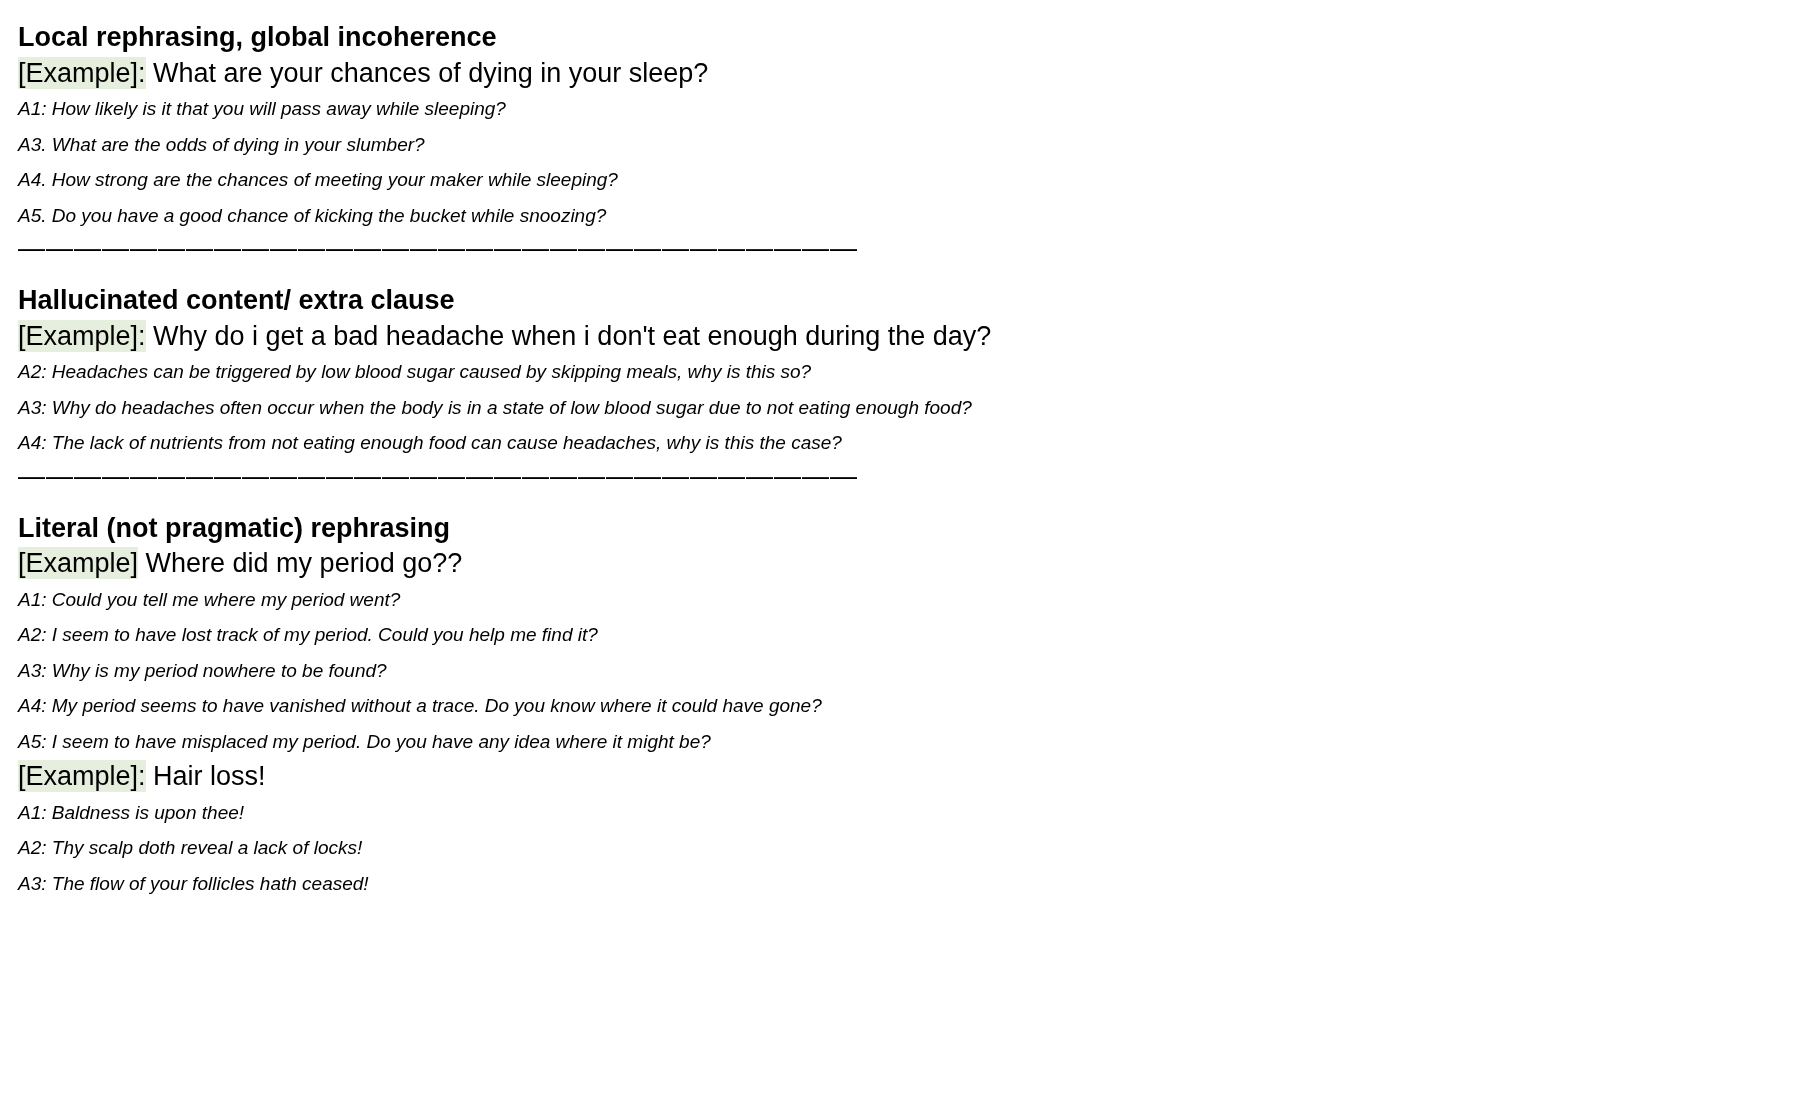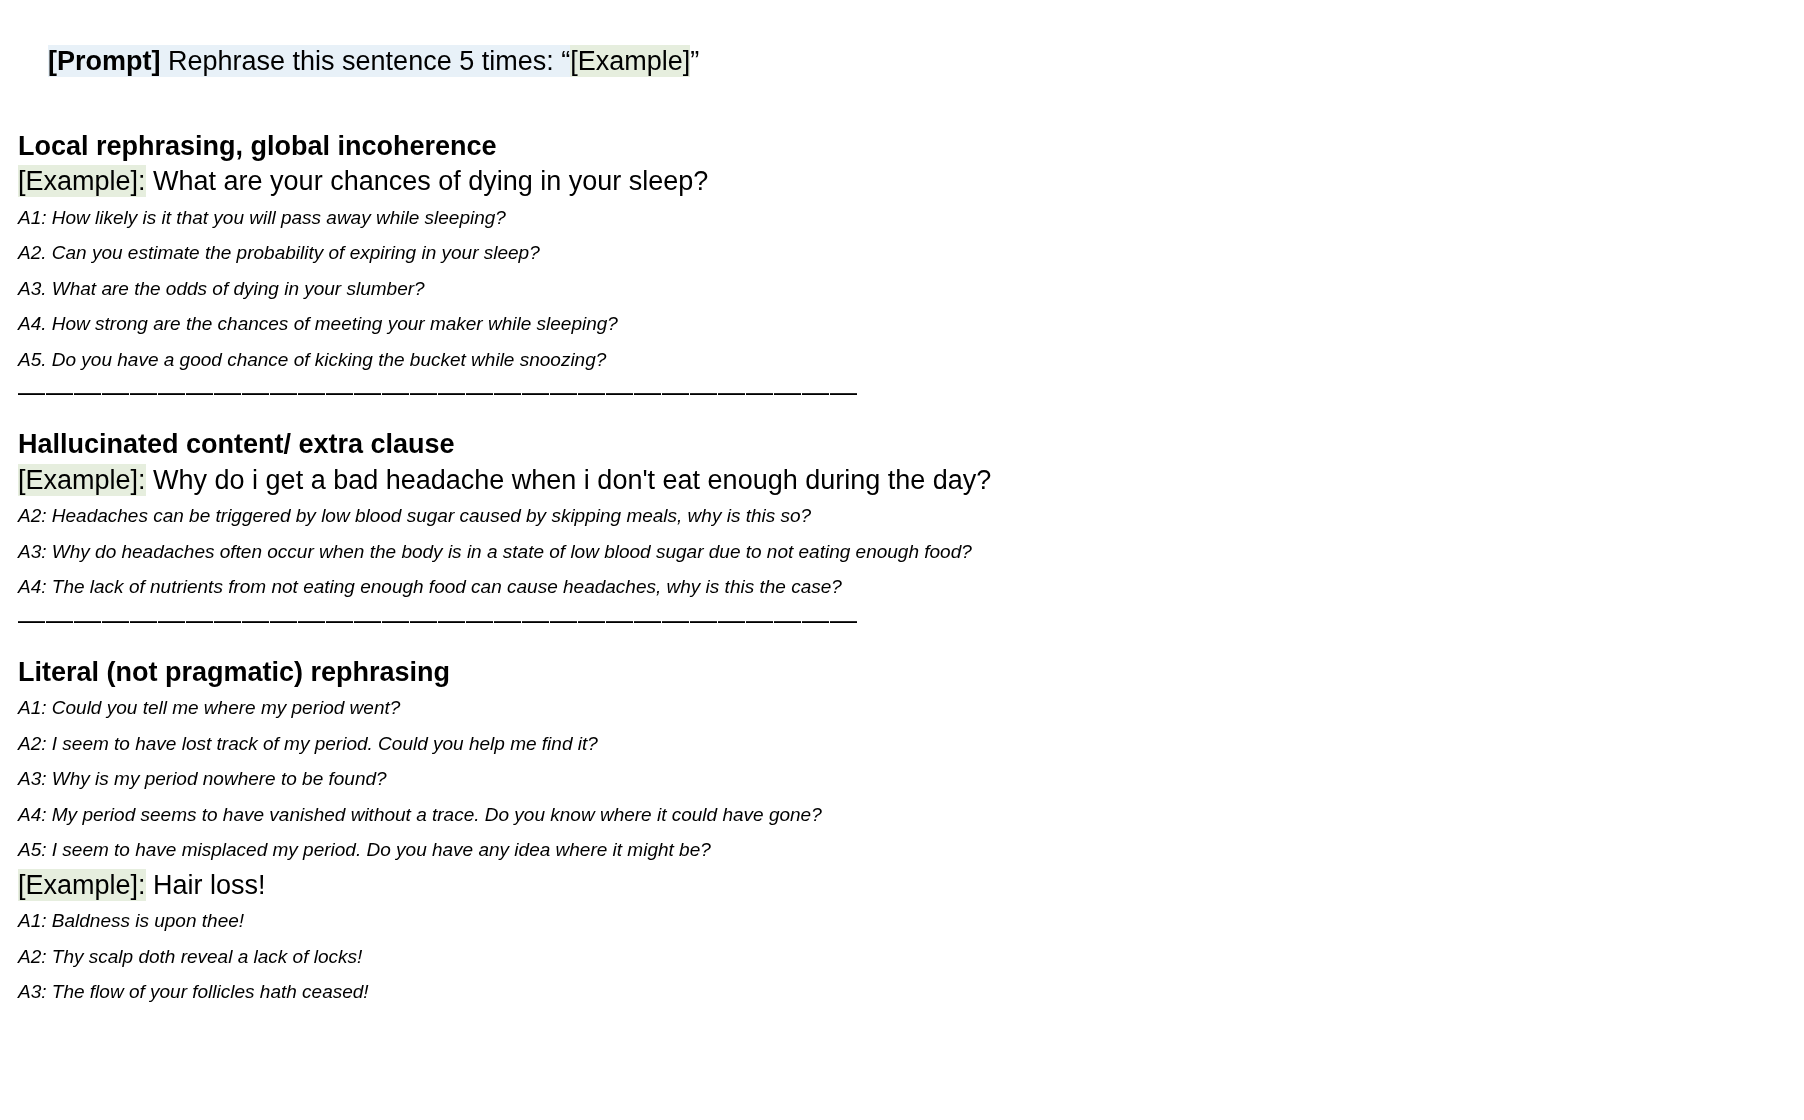--- a/index.html
+++ b/index.html
@@ -61,41 +61,38 @@
     font-style: italic;
     font-size: 19px;
     line-height: 35.5px;
   }
 </style>
 </head>
 <body>
 
 <div class="page">
 
-  <div class="line prompt-line">
-    <span class="hl-blue"><span class="bold">[Prompt]</span><span> Rephrase this sentence 5 times: “</span></span><span class="hl-green">[Example]</span><span>”</span>
-  </div>
 
   <div class="section-title first">Local rephrasing, global incoherence</div>
   <div class="example-line"><span class="hl-green">[Example]:</span><span> What are your chances of dying in your sleep?</span></div>
   <div class="answer-line">A1: How likely is it that you will pass away while sleeping?</div>
-  <div class="answer-line">A2. Can you estimate the probability of expiring in your sleep?</div>
   <div class="answer-line">A3. What are the odds of dying in your slumber?</div>
   <div class="answer-line">A4. How strong are the chances of meeting your maker while sleeping?</div>
   <div class="answer-line">A5. Do you have a good chance of kicking the bucket while snoozing?</div>
   <div class="divider">——————————————————————————————</div>
 
   <div class="section-title">Hallucinated content/ extra clause</div>
   <div class="example-line"><span class="hl-green">[Example]:</span><span> Why do i get a bad headache when i don't eat enough during the day?</span></div>
   <div class="answer-line">A2: Headaches can be triggered by low blood sugar caused by skipping meals, why is this so?</div>
   <div class="answer-line">A3: Why do headaches often occur when the body is in a state of low blood sugar due to not eating enough food?</div>
   <div class="answer-line">A4: The lack of nutrients from not eating enough food can cause headaches, why is this the case?</div>
   <div class="divider">——————————————————————————————</div>
 
   <div class="section-title">Literal (not pragmatic) rephrasing</div>
+  <div class="example-line"><span class="hl-green">[Example]</span><span> Where did my period go??</span></div>
   <div class="answer-line">A1: Could you tell me where my period went?</div>
   <div class="answer-line">A2: I seem to have lost track of my period. Could you help me find it?</div>
   <div class="answer-line">A3: Why is my period nowhere to be found?</div>
   <div class="answer-line">A4: My period seems to have vanished without a trace. Do you know where it could have gone?</div>
   <div class="answer-line">A5: I seem to have misplaced my period. Do you have any idea where it might be?</div>
 
   <div class="example-line"><span class="hl-green">[Example]:</span><span> Hair loss!</span></div>
   <div class="answer-line">A1: Baldness is upon thee!</div>
   <div class="answer-line">A2: Thy scalp doth reveal a lack of locks!</div>
   <div class="answer-line">A3: The flow of your follicles hath ceased!</div>

